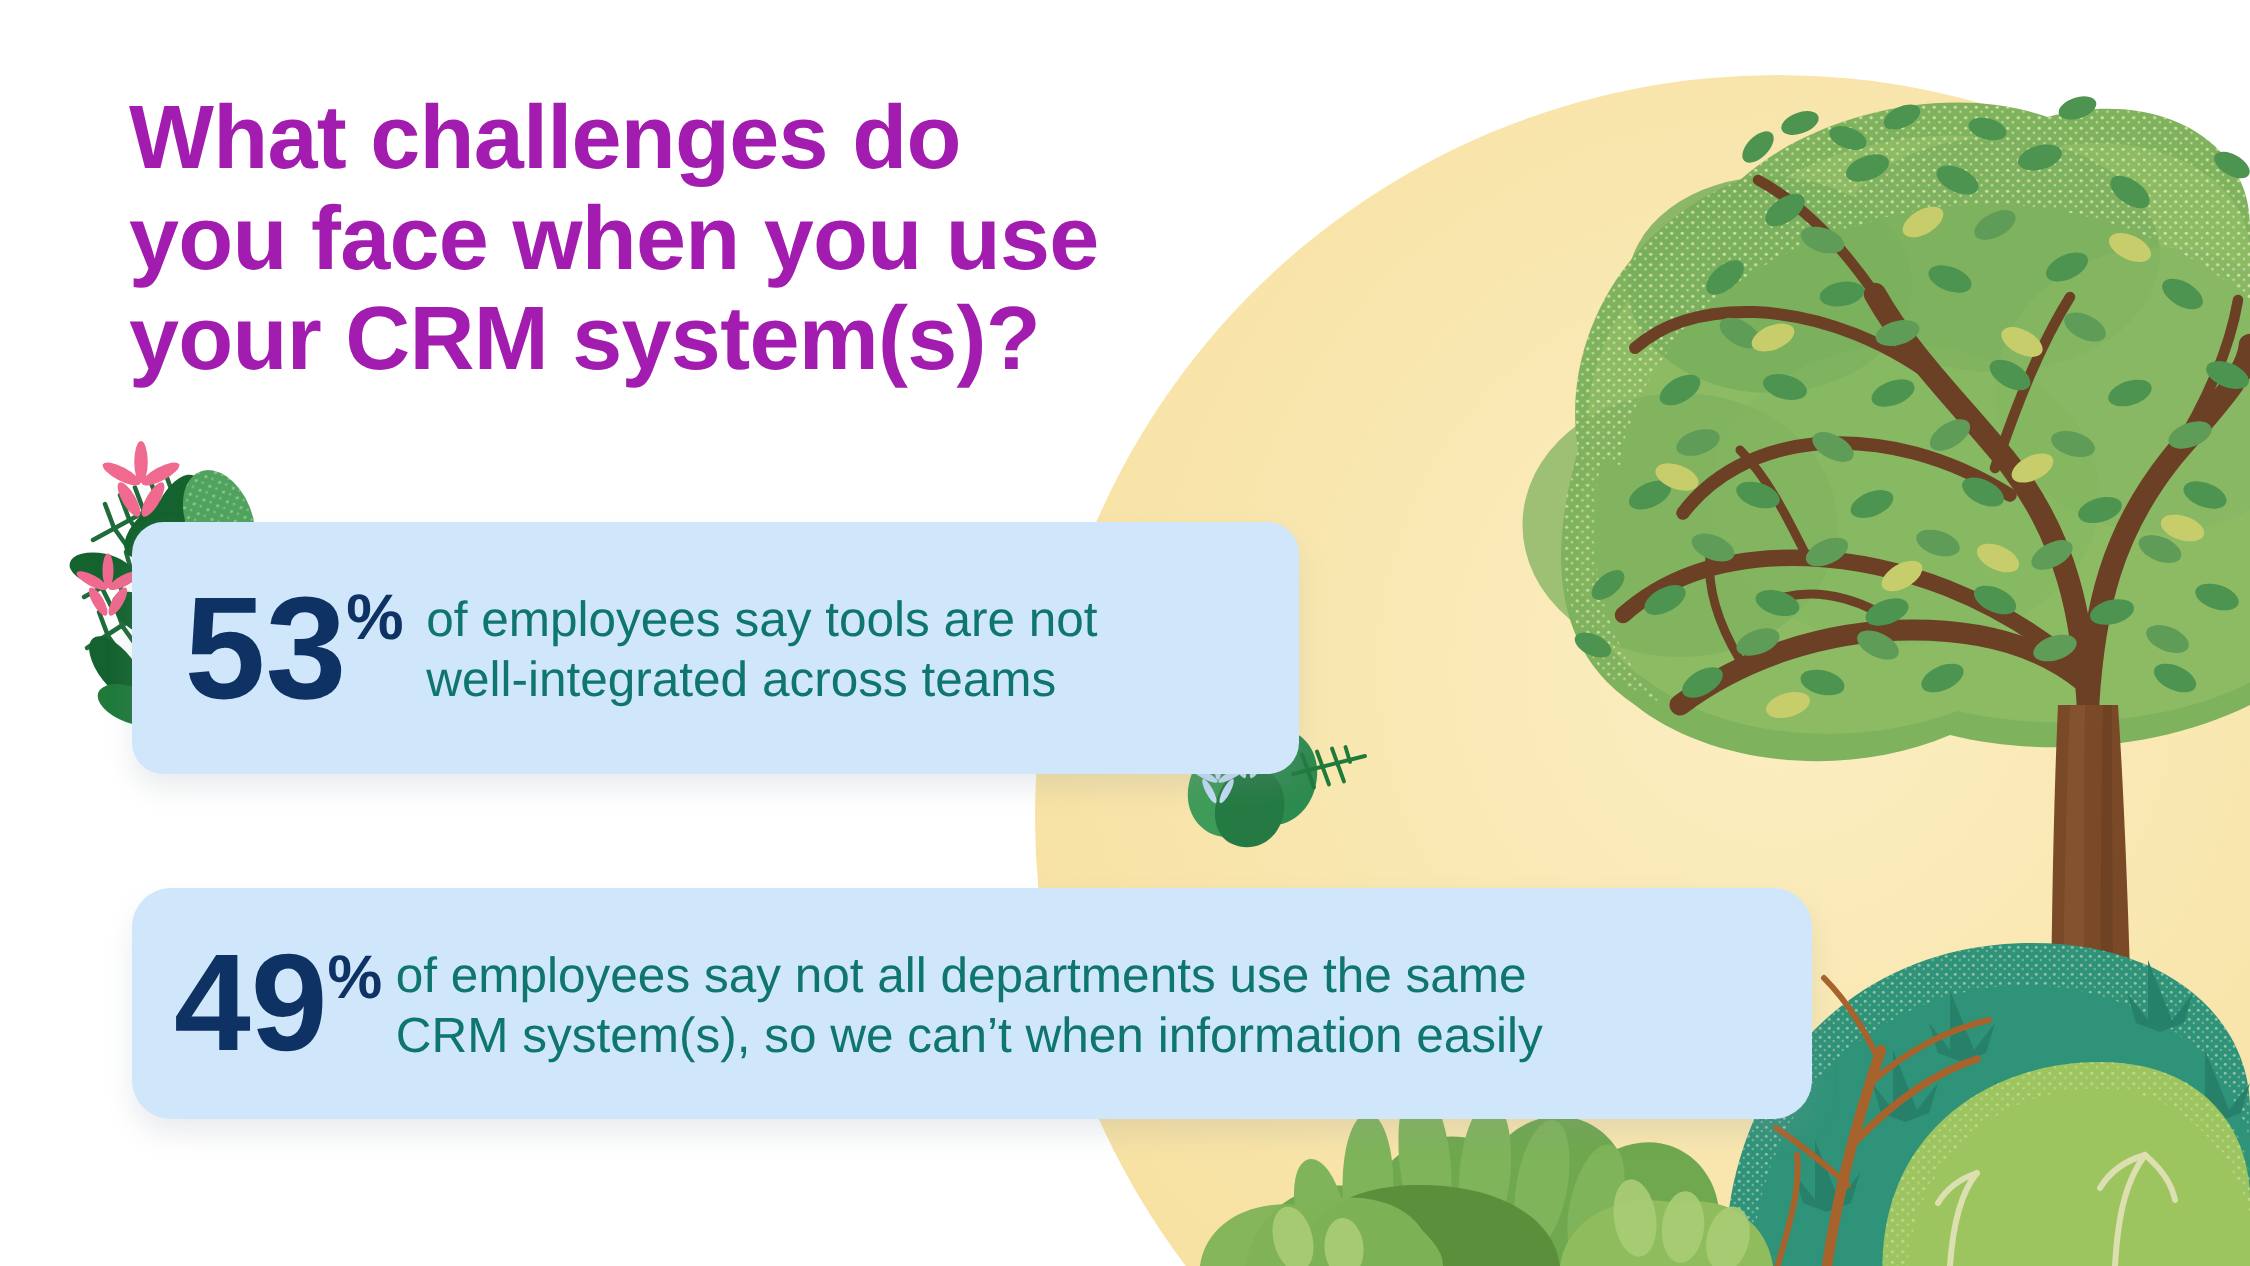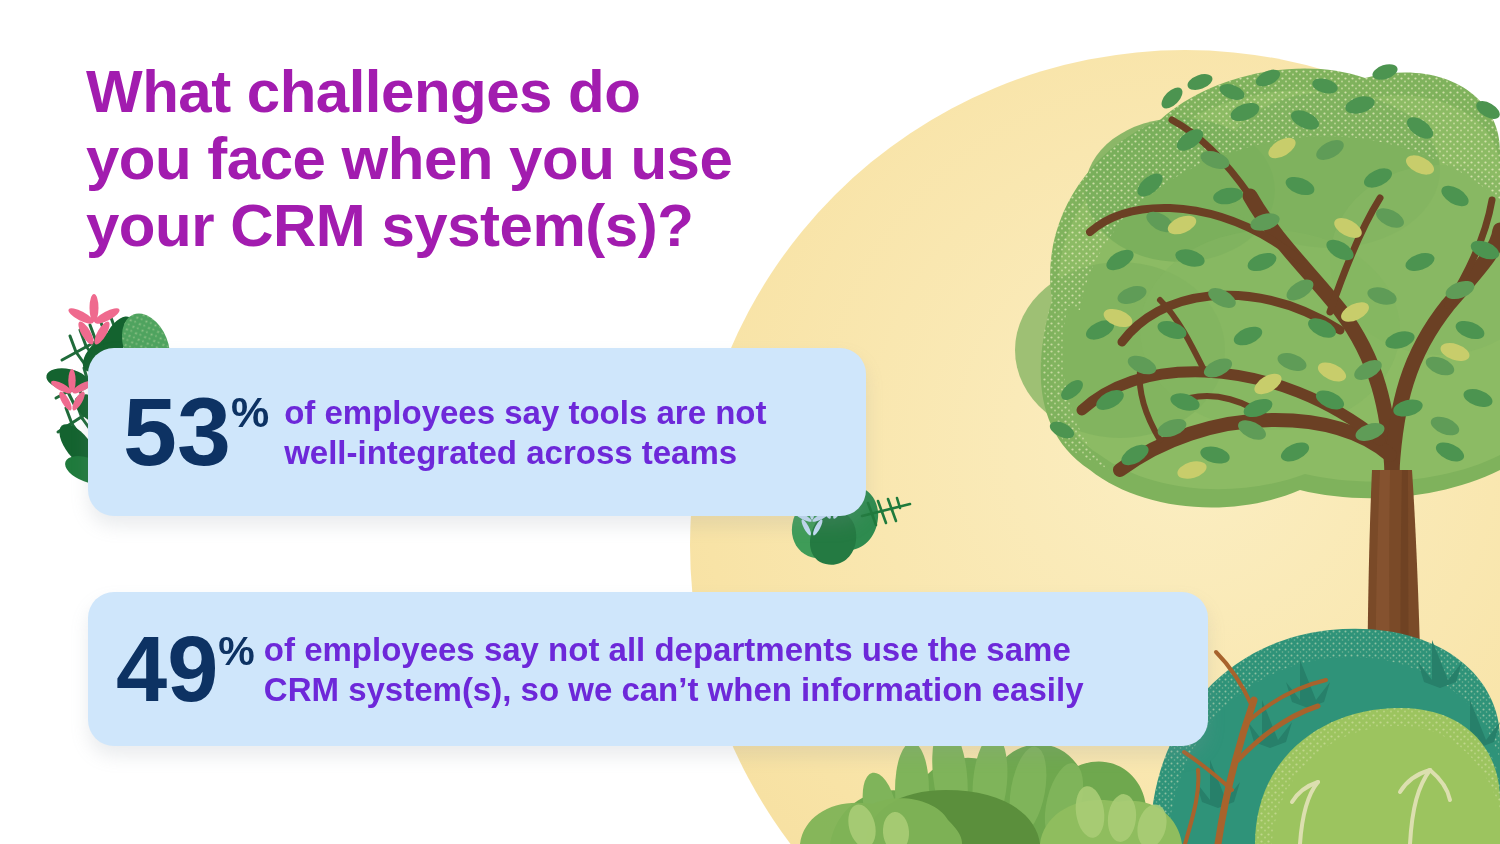--- a/index.html
+++ b/index.html
@@ -51,20 +51,21 @@
     align-items: center;
     box-sizing: border-box;
   }
   .stat-card.card-1 {
     left: 88px;
     top: 348px;
     width: 778px;
     height: 168px;
     padding-left: 35px;
     padding-right: 18px;
+    border-radius: 21px;
   }
   .stat-card.card-2 {
     left: 88px;
     top: 592px;
     width: 1120px;
     height: 154px;
     padding-left: 28px;
     padding-right: 21px;
   }
 
@@ -82,25 +83,24 @@
   .stat-pct {
     font-weight: bold;
     line-height: 1;
     margin-top: 4px;
     letter-spacing: -1px;
   }
   .card-1 .stat-pct { font-size: 43px; }
   .card-2 .stat-pct { font-size: 41px; }
 
   .stat-text {
-    color: #6d28d9;
+    color: #0f766e;
     line-height: 1.22;
     white-space: pre-line;
     flex: 1 1 auto;
-    font-weight: bold;
   }
   .card-1 .stat-text {
     font-size: 33px;
     margin-left: 16px;
     margin-top: 2px;
   }
   .card-2 .stat-text {
     font-size: 33px;
     margin-left: 10px;
     margin-top: 2px;

